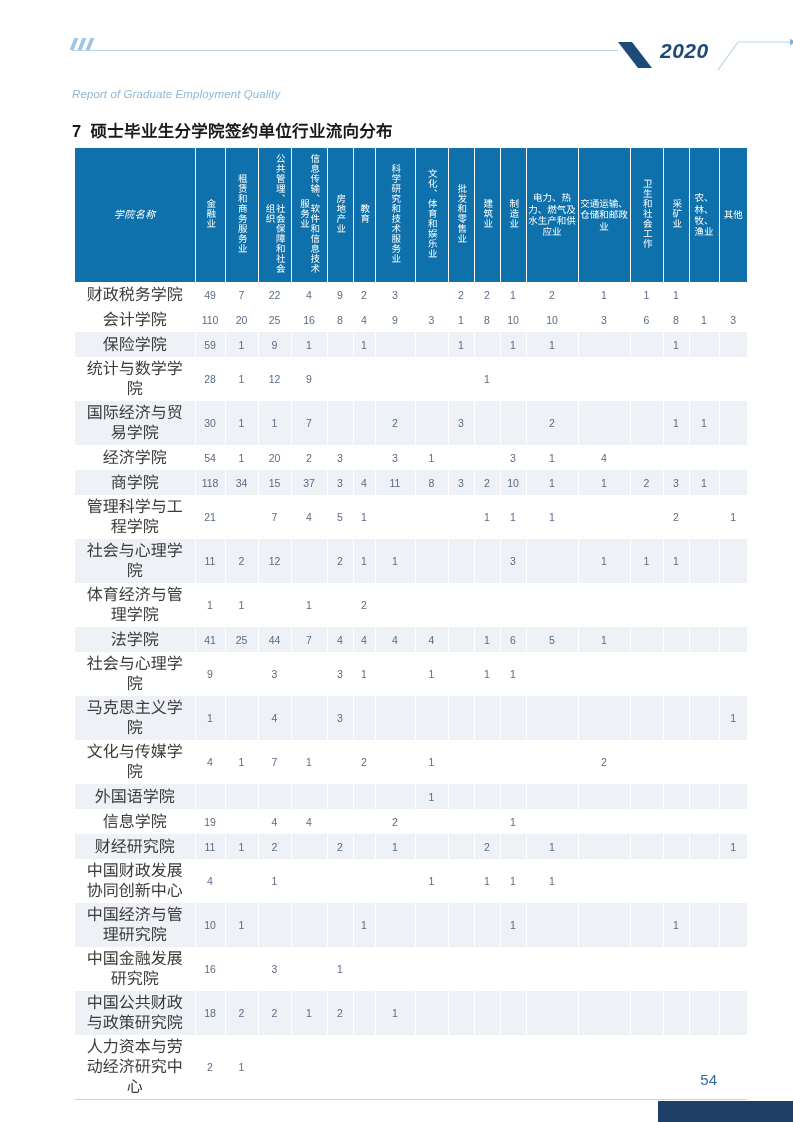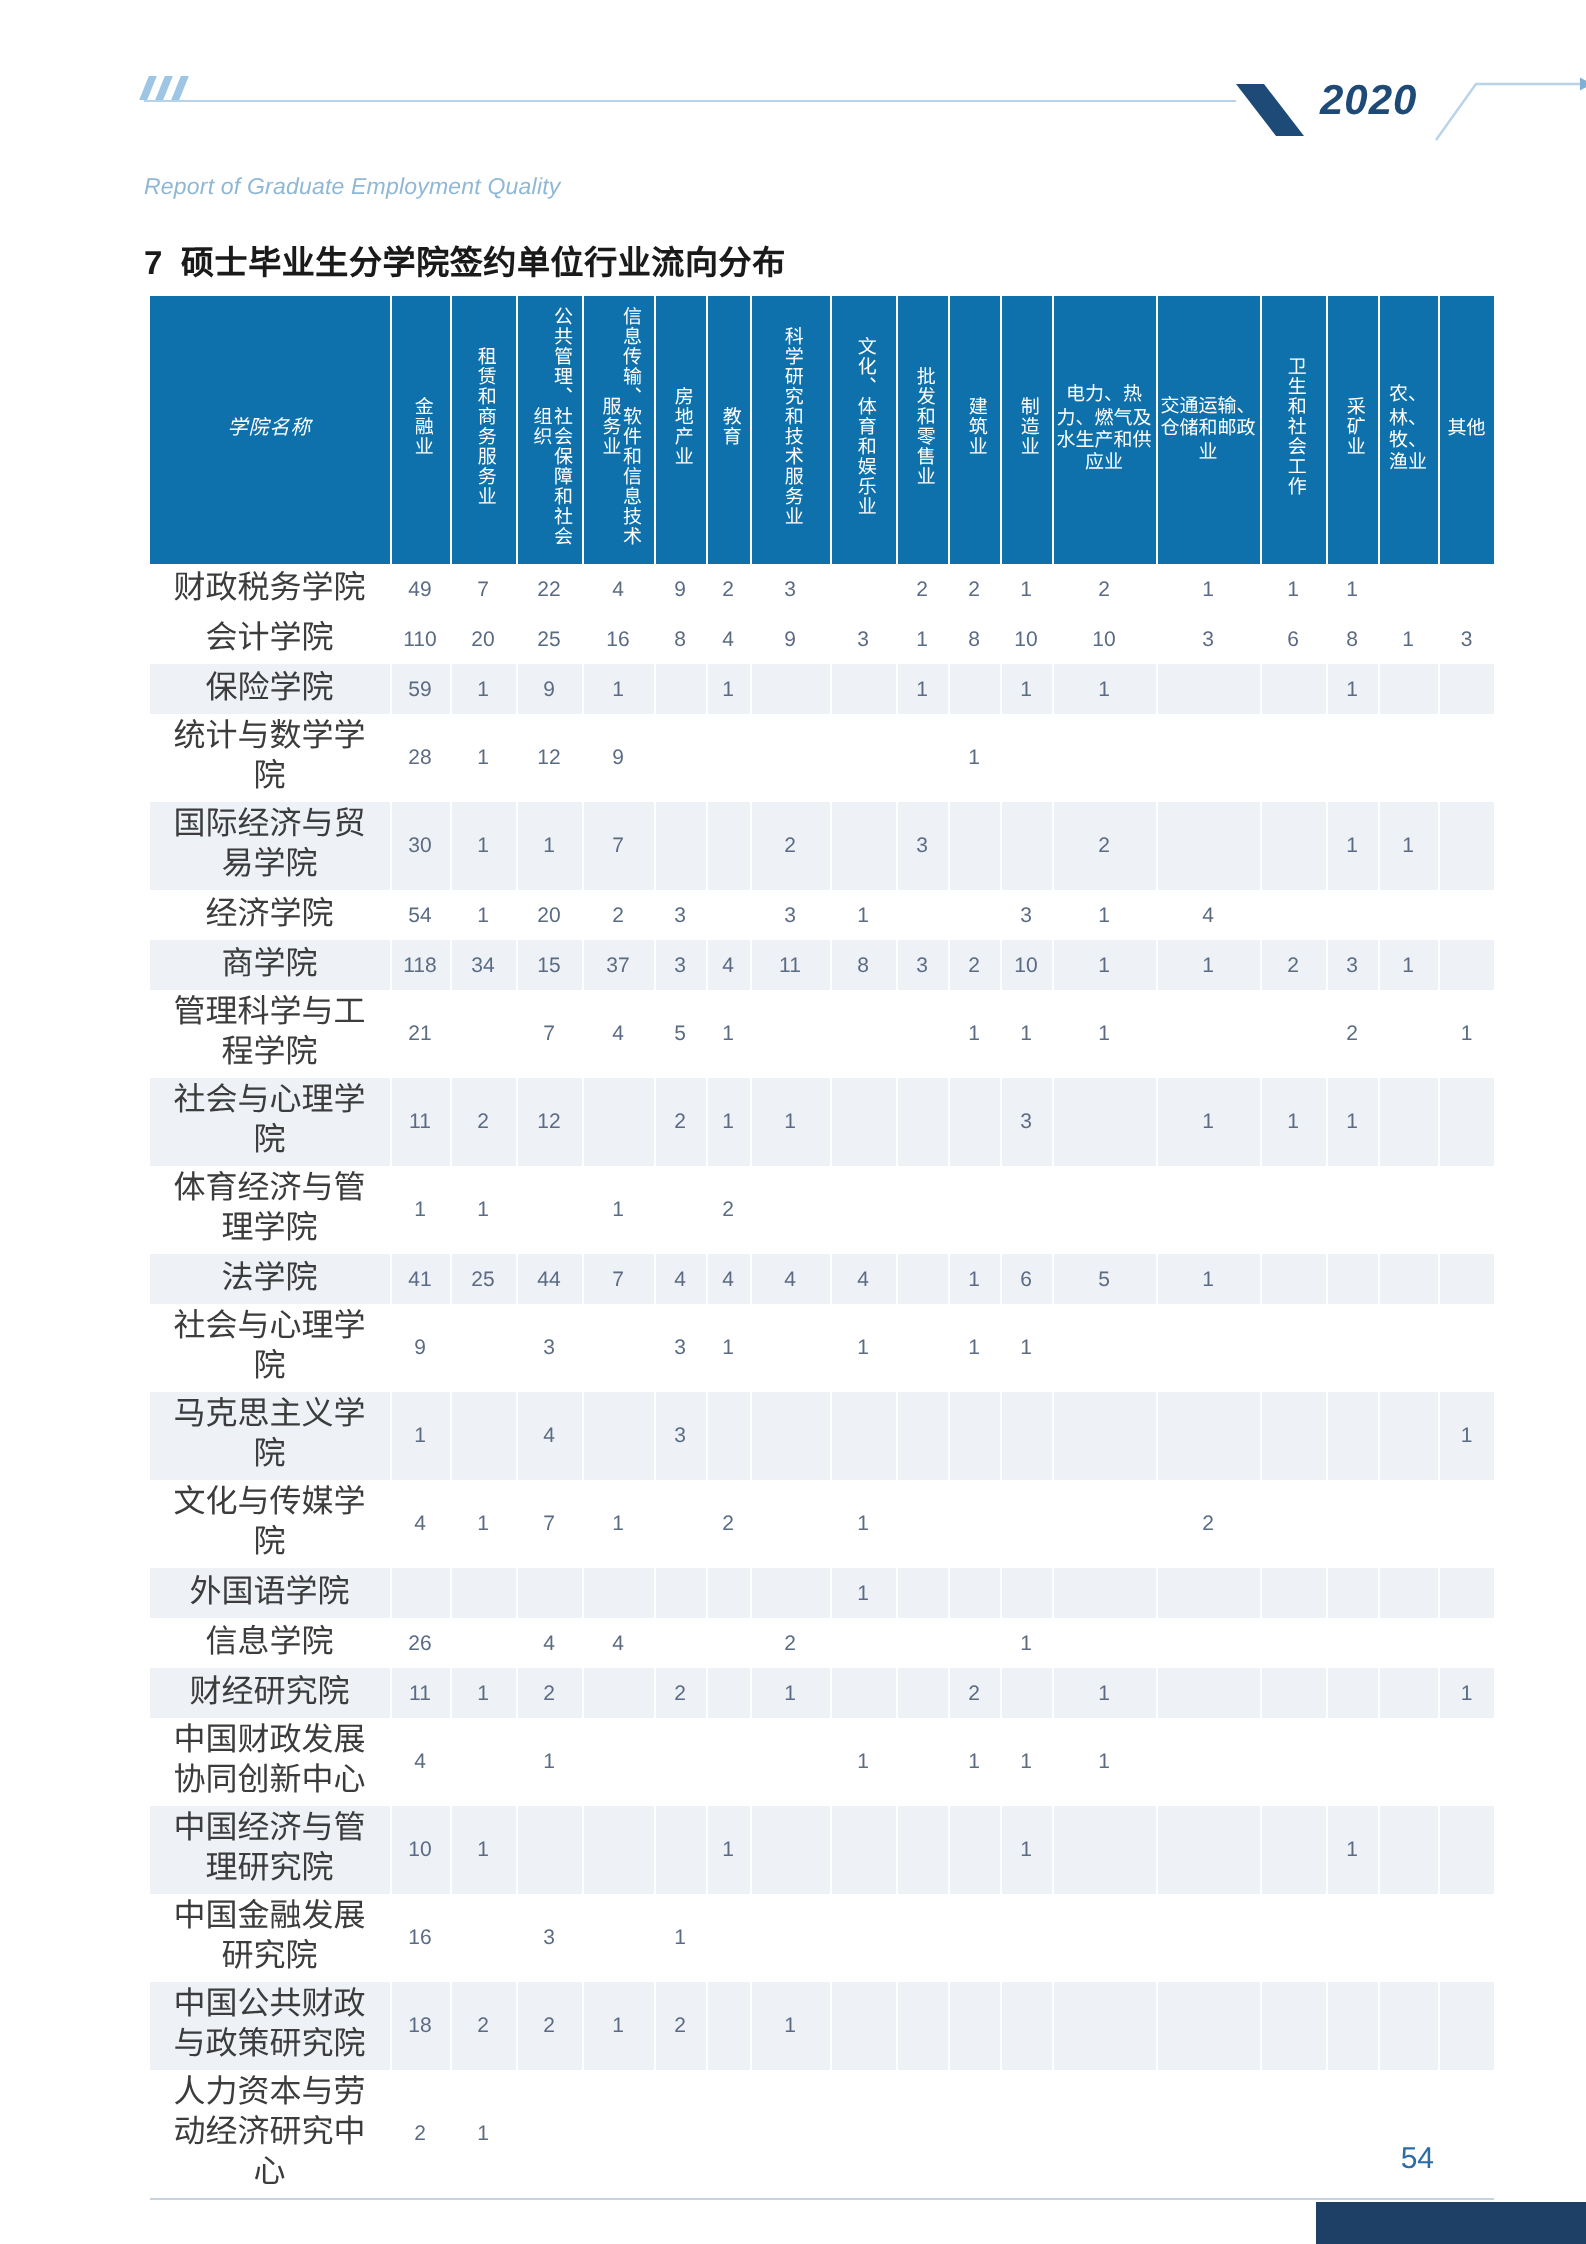--- a/index.html
+++ b/index.html
@@ -570,21 +570,21 @@
           <td></td>
           <td></td>
           <td></td>
           <td></td>
           <td></td>
           <td></td>
           <td></td>
         </tr>
         <tr class="odd">
           <td class="name">信息学院</td>
-          <td>26</td>
+          <td>19</td>
           <td></td>
           <td>4</td>
           <td>4</td>
           <td></td>
           <td></td>
           <td>2</td>
           <td></td>
           <td></td>
           <td></td>
           <td>1</td>

